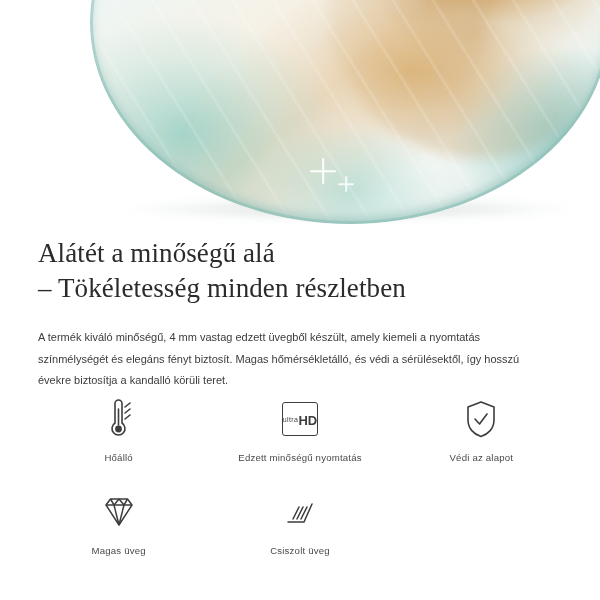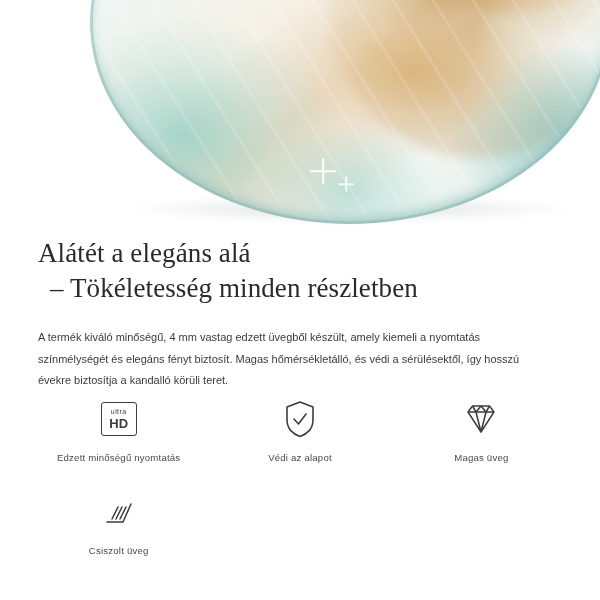--- a/index.html
+++ b/index.html
@@ -110,21 +110,21 @@
   }
   h1.title {
     font-family: "Liberation Serif", serif;
     font-weight: 400;
     font-size: 27px;
     line-height: 1.28;
     color: #2b2b2b;
     margin: 8px 0 0 0;
     letter-spacing: 0.1px;
   }
-  h1.title .line2 { display: block; margin-left: 12px; }
+  h1.title .line2 { display: block; }
   p.body {
     font-size: 11px;
     line-height: 1.95;
     color: #3b3b3b;
     margin: 22px 16px 0 0;
     max-width: 512px;
   }
 
   
   .features {
@@ -155,21 +155,20 @@
     color: #4a4a4a;
     text-align: center;
     letter-spacing: 0.2px;
   }
   .hd-box {
     width: 36px;
     height: 34px;
     border: 1.6px solid #3d3d3d;
     border-radius: 3px;
     display: flex;
-    flex-direction: column;
     align-items: center;
     justify-content: center;
     line-height: 1;
   }
   .hd-box .ultra { font-size: 7px; color: #3d3d3d; letter-spacing: .4px; }
   .hd-box .hd { font-size: 13px; font-weight: bold; color: #3d3d3d; margin-top: 2px; }
   svg { display: block; }
 </style>
 </head>
 <body>
@@ -180,28 +179,41 @@
     <div class="hero-swirl"></div>
     <div class="hero-veins"></div>
     <div class="hero-edge"></div>
   </div>
   <div class="sparkle s1"></div>
   <div class="sparkle s2"></div>
 </div>
 
 <div class="content">
   <h1 class="title">
-    <span>Alátét a elegáns alá</span>
+    <span>Alátét a minőségű alá</span>
     <span class="line2">– Tökéletesség minden részletben</span>
   </h1>
   <p class="body">A termék kiváló minőségű, 4 mm vastag edzett üvegből készült, amely kiemeli a nyomtatás színmélységét és elegáns fényt biztosít. Magas hőmérsékletálló, és védi a sérülésektől, így hosszú évekre biztosítja a kandalló körüli teret.</p>
 </div>
 
 <div class="features">
 
+  <div class="feature">
+    <div class="feature-icon">
+      <svg width="40" height="44" viewBox="0 0 40 44" fill="none" stroke="#3d3d3d" stroke-width="1.6" stroke-linecap="round">
+        <path d="M16 6.5a3.5 3.5 0 0 1 7 0v19.5a6.5 6.5 0 1 1-7 0z"></path>
+        <line x1="19.5" y1="12" x2="19.5" y2="28"></line>
+        <circle cx="19.5" cy="32" r="3.4" fill="#3d3d3d" stroke="none"></circle>
+        <line x1="26" y1="10" x2="31" y2="6"></line>
+        <line x1="26" y1="16" x2="31" y2="12"></line>
+        <line x1="26" y1="22" x2="31" y2="18"></line>
+      </svg>
+    </div>
+    <div class="feature-label">Hőálló</div>
+  </div>
 
   <div class="feature">
     <div class="feature-icon">
       <div class="hd-box">
         <span class="ultra">ultra</span>
         <span class="hd">HD</span>
       </div>
     </div>
     <div class="feature-label">Edzett minőségű nyomtatás</div>
   </div>

